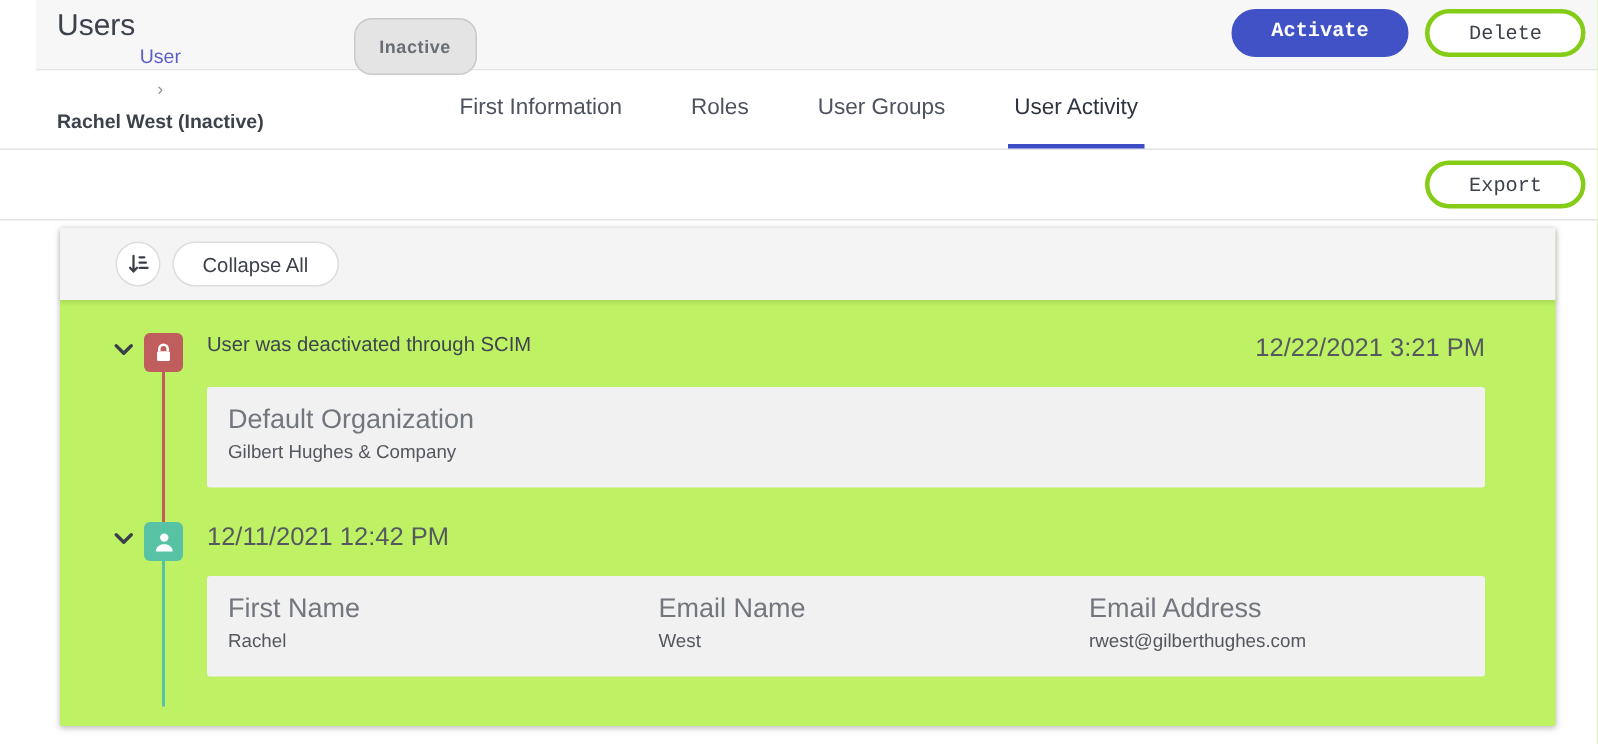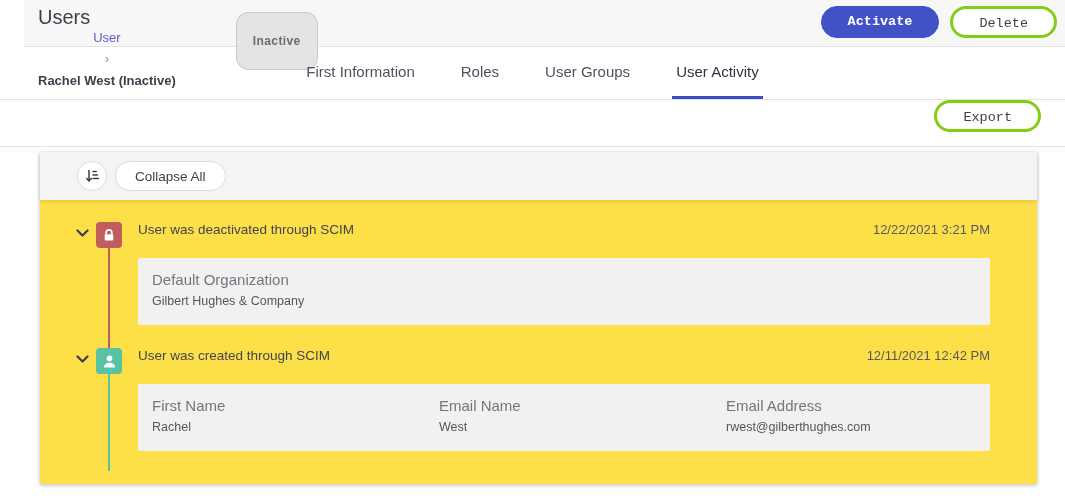--- a/index.html
+++ b/index.html
@@ -25,21 +25,21 @@
   .page-title { font-size: 20px; color: #3c414c; font-weight: 400; line-height: 22px; }
   .breadcrumb { display: flex; align-items: center; gap: 7px; font-size: 13px; margin-top: 2px; flex-direction: column; }
   .crumb-link { color: #5b5fc7; text-decoration: none; cursor: pointer; }
   .crumb-sep { color: #8b8f98; font-size: 12px; }
   .crumb-current { color: #3c414c; font-weight: 700; }
   .status-badge {
     margin-left: 60px; margin-top: 6px;
     background: #e4e4e5;
     border: 1px solid #c9c9cc;
     border-radius: 12px;
-    padding: 20px 16px;
+    padding: 10px 16px;
     font-size: 12px;
     font-weight: 700;
     color: #6a6e75;
     letter-spacing: 0.4px;
     line-height: 16px;
   }
   .header-actions { margin-left: auto; display: flex; gap: 11px; padding-top: 0; }
   .btn {
     height: 32px;
     border-radius: 16px;
@@ -88,30 +88,30 @@
     border-bottom-color: #3b4cc4;
   }
 
   
   .export-row {
     height: 47px;
     background: #ffffff;
     border-bottom: 1px solid #e3e3e5;
     display: flex;
     justify-content: flex-end;
-    align-items: flex-start;
-    padding-right: 24px;
+    align-items: center;
+    padding-right: 8px;
   }
 
   
   .card {
     width: 997px;
     margin: 5px 0 0 40px;
     height: 332px;
-    background: #fde047;
+    background: #bef264;
     box-shadow: 0 1px 4px rgba(0,0,0,0.28);
     border-radius: 1px;
   }
   .card-toolbar {
     height: 48px;
     background: #f4f4f5;
     display: flex;
     align-items: center;
     gap: 8px;
     padding-left: 37px;
@@ -161,31 +161,31 @@
   }
   .entry-icon {
     position: absolute;
     left: 56px;
     top: 0;
     width: 26px; height: 26px;
     border-radius: 4px;
     display: flex; align-items: center; justify-content: center;
   }
   .entry-title { flex: 1; font-size: 13.5px; color: #3f4450; }
-  .entry-time { font-size: 13px; color: #55595f; }
+  .entry-time { font-size: 17px; color: #55595f; }
   .entry-details {
     margin-top: 10px;
     background: #f1f1f2;
     border-radius: 2px;
     padding: 13px 16px 15px 14px;
     display: flex;
   }
   .field { flex: 0 0 287px; }
   .field:last-child { flex: 1 1 auto; }
-  .field-label { font-size: 15px; color: #72767d; line-height: 17px; }
+  .field-label { font-size: 18px; color: #72767d; line-height: 17px; }
   .field-value { font-size: 12.5px; color: #54575d; line-height: 17px; margin-top: 5px; }
 
   .glyph { display: none; }
 </style>
 </head>
 <body>
 
 <div class="page-header">
   <div class="title-block">
     <div class="page-title">Users</div>
@@ -268,21 +268,20 @@
       </svg>
     </span>
     <span class="entry-icon" style="background: rgb(87, 194, 164);">
 
       <svg class="glyph glyph-user" width="15" height="15" viewBox="0 0 15 15" style="display: block;">
         <circle cx="7.5" cy="4.4" r="2.8" fill="#ffffff"></circle>
         <path d="M1.9 13.6c0-3 2.5-4.8 5.6-4.8s5.6 1.8 5.6 4.8z" fill="#ffffff"></path>
       </svg>
     </span>
     <div class="entry-header">
-      <span class="entry-title">User was created through SCIM</span>
       <span class="entry-time">12/11/2021 12:42 PM</span>
     </div>
     <div class="entry-details">
           <div class="field">
     <div class="field-label">First Name</div>
     <div class="field-value">Rachel</div>
   </div>
           <div class="field">
     <div class="field-label">Email Name</div>
     <div class="field-value">West</div>

